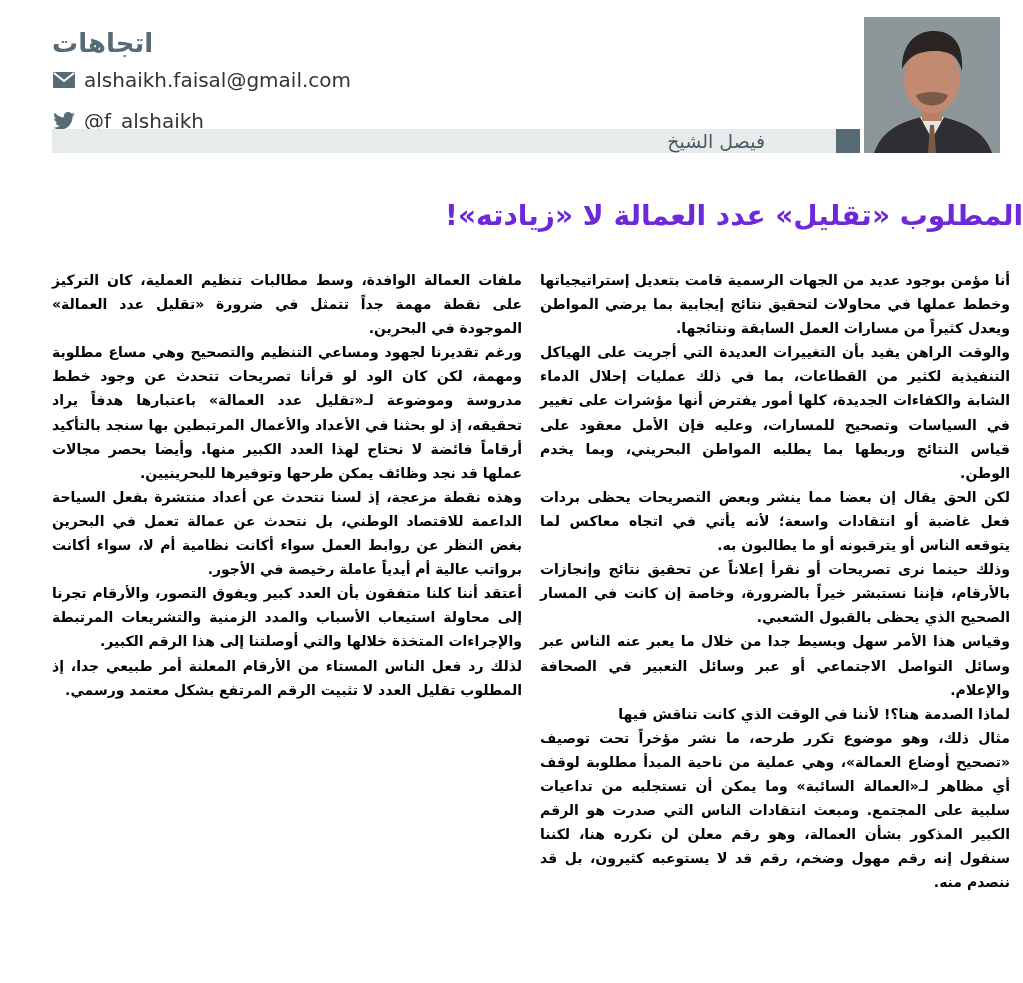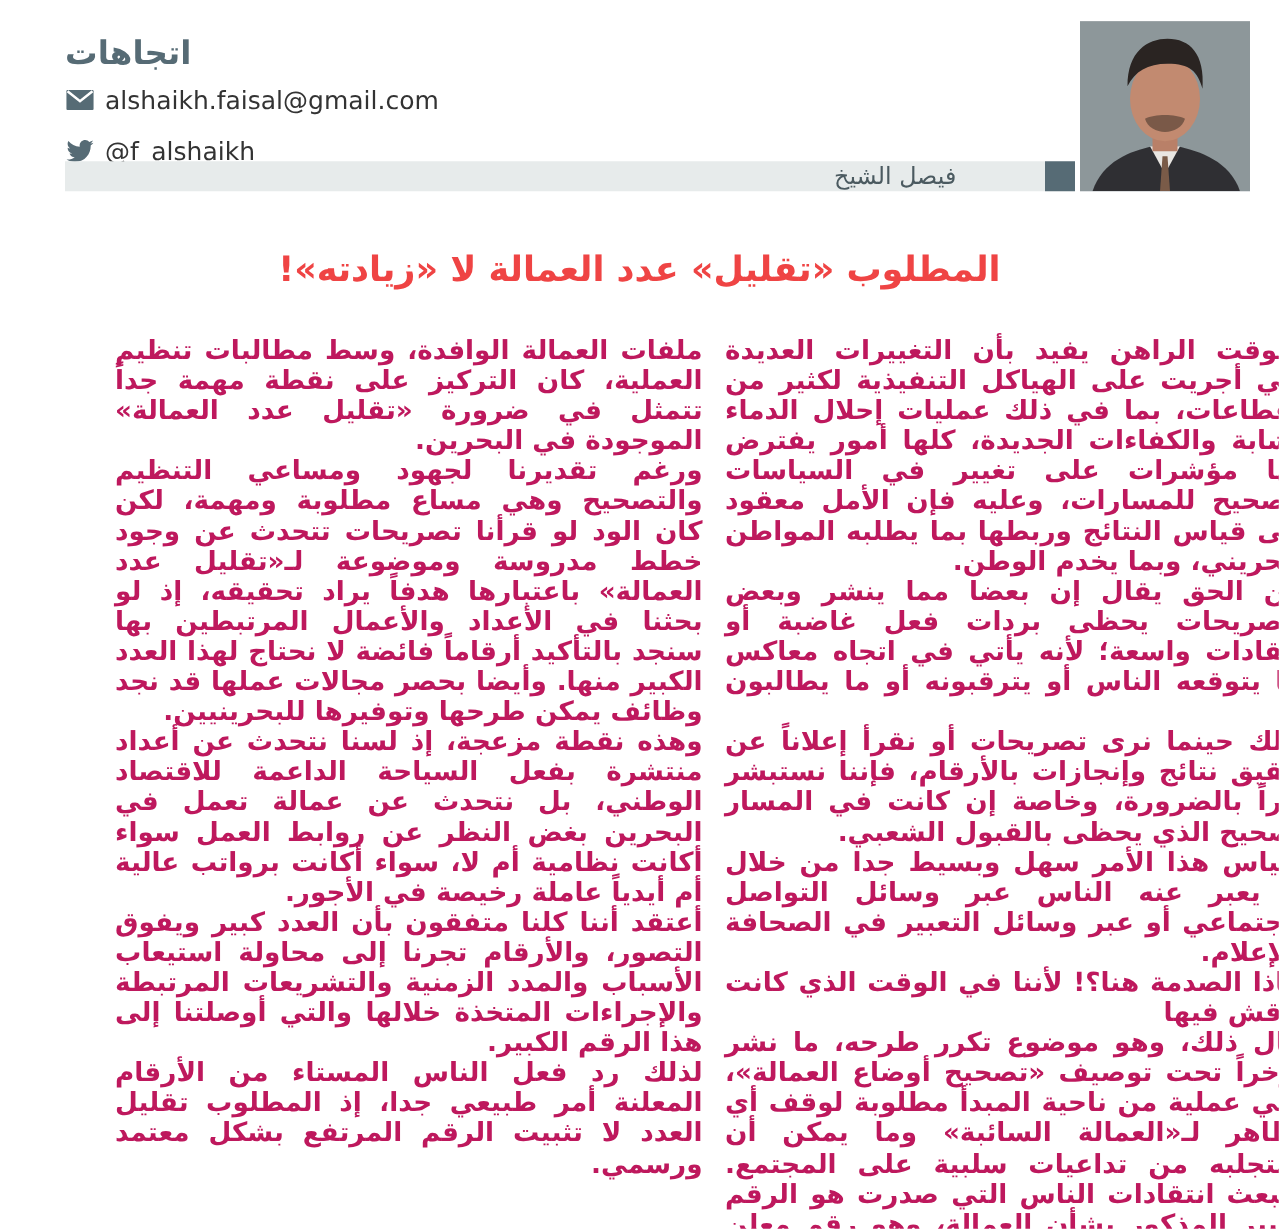--- a/index.html
+++ b/index.html
@@ -33,30 +33,30 @@
       position: absolute; right: 196px; top: 130px;
       font-family: "DejaVu Sans", sans-serif; font-size: 19px; color: #4b5a60;
       direction: rtl; line-height: 22px;
     }
     .author-photo {
       position: absolute; left: 864px; top: 17px; width: 136px; height: 136px;
       background: #8d979a; overflow: hidden;
     }
 
     .headline {
-      position: absolute; left: 0; top: 196px; width: 1023px; text-align: center;
+      position: absolute; left: 0; top: 196px; width: 1023px; text-align: right;
       font-family: "DejaVu Sans", sans-serif; font-weight: bold; font-size: 28px;
-      color: #ef4444; direction: rtl; line-height: 40px; letter-spacing: -0.5px;
+      color: #6d28d9; direction: rtl; line-height: 40px; letter-spacing: -0.5px;
     }
 
     .column {
       position: absolute; top: 268px; width: 470px;
       direction: rtl; text-align: justify; text-align-last: right;
-      font-family: "DejaVu Sans", sans-serif; font-weight: bold; font-size: 21px;
-      line-height: 24.1px; color: #be185d; margin-left: 40px;
+      font-family: "DejaVu Sans", sans-serif; font-weight: bold; font-size: 14px;
+      line-height: 24.1px; color: #000000;
     }
     .column.right { left: 540px; }
     .column.left { left: 52px; }
     .column p { margin: 0; }
   </style>
 </head>
 <body>
 
 <div class="header">
   <div class="section-title">اتجاهات</div>
@@ -94,20 +94,21 @@
       <ellipse cx="68" cy="62" rx="28" ry="34" fill="#c28a70"></ellipse>
       <path d="M38 52 C38 24 54 14 70 14 C88 14 100 26 98 54 C94 40 88 34 70 34 C54 34 44 40 38 52 Z" fill="#2a2422"></path>
       <path d="M52 78 C60 74 76 74 84 78 C80 92 56 92 52 78 Z" fill="#5b4438" opacity="0.7"></path>
     </svg>
   </div>
 </div>
 
 <div class="headline">المطلوب «تقليل» عدد العمالة لا «زيادته»!</div>
 
 <div class="column right">
+  <p>أنا مؤمن بوجود عديد من الجهات الرسمية قامت بتعديل إستراتيجياتها وخطط عملها في محاولات لتحقيق نتائج إيجابية بما يرضي المواطن ويعدل كثيراً من مسارات العمل السابقة ونتائجها.</p>
   <p>والوقت الراهن يفيد بأن التغييرات العديدة التي أجريت على الهياكل التنفيذية لكثير من القطاعات، بما في ذلك عمليات إحلال الدماء الشابة والكفاءات الجديدة، كلها أمور يفترض أنها مؤشرات على تغيير في السياسات وتصحيح للمسارات، وعليه فإن الأمل معقود على قياس النتائج وربطها بما يطلبه المواطن البحريني، وبما يخدم الوطن.</p>
   <p>لكن الحق يقال إن بعضا مما ينشر وبعض التصريحات يحظى بردات فعل غاضبة أو انتقادات واسعة؛ لأنه يأتي في اتجاه معاكس لما يتوقعه الناس أو يترقبونه أو ما يطالبون به.</p>
   <p>وذلك حينما نرى تصريحات أو نقرأ إعلاناً عن تحقيق نتائج وإنجازات بالأرقام، فإننا نستبشر خيراً بالضرورة، وخاصة إن كانت في المسار الصحيح الذي يحظى بالقبول الشعبي.</p>
   <p>وقياس هذا الأمر سهل وبسيط جدا من خلال ما يعبر عنه الناس عبر وسائل التواصل الاجتماعي أو عبر وسائل التعبير في الصحافة والإعلام.</p>
   <p>لماذا الصدمة هنا؟! لأننا في الوقت الذي كانت تناقش فيها</p>
   <p>مثال ذلك، وهو موضوع تكرر طرحه، ما نشر مؤخراً تحت توصيف «تصحيح أوضاع العمالة»، وهي عملية من ناحية المبدأ مطلوبة لوقف أي مظاهر لـ«العمالة السائبة» وما يمكن أن تستجلبه من تداعيات سلبية على المجتمع. ومبعث انتقادات الناس التي صدرت هو الرقم الكبير المذكور بشأن العمالة، وهو رقم معلن لن نكرره هنا، لكننا سنقول إنه رقم مهول وضخم، رقم قد لا يستوعبه كثيرون، بل قد ننصدم منه.</p>
 </div>
 
 <div class="column left">
   <p>ملفات العمالة الوافدة، وسط مطالبات تنظيم العملية، كان التركيز على نقطة مهمة جداً تتمثل في ضرورة «تقليل عدد العمالة» الموجودة في البحرين.</p>

